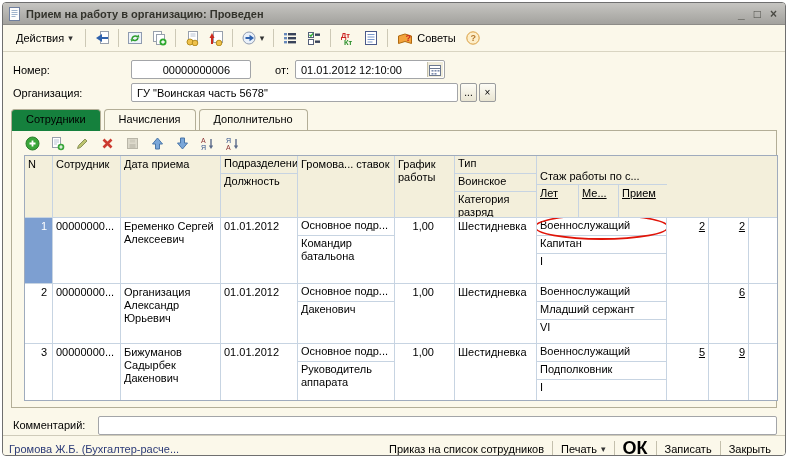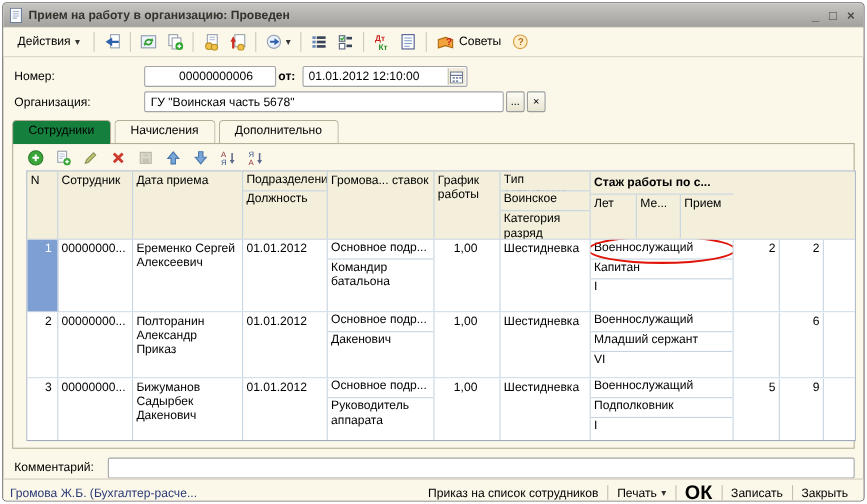--- a/index.html
+++ b/index.html
@@ -43,21 +43,21 @@
 
   
   .formrow{ display:flex; align-items:center; height:23px; margin-left:10px; margin-right:10px; flex:0 0 23px;}
   .formrow.first{ margin-top:6px; }
   .flabel{ width:118px; flex:0 0 118px; }
   .inp{
     font-family:inherit; font-size:11px; height:19px; border:1px solid #a3a5a8; border-radius:2px;
     padding:1px 5px; background:#fff; color:#000;
   }
   .inp.num{ width:120px; }
-  .otl{ margin:0 6px 0 2px;font-weight:bold; }
+  .otl{ margin:0 6px 0 24px; }
   .inputwrap{ position:relative; display:inline-block; }
   .inp.date{ width:150px; padding-right:20px; }
   .inbtn{
     position:absolute; right:2px; top:2px; width:16px; height:15px; border:none; padding:0;
     background:#f0ecd9; display:flex; align-items:center; justify-content:center; cursor:default;
     border-left:1px solid #c5c1ae;
   }
   .inp.org{ width:327px; }
   .sbtn{
     margin-left:2px; width:17px; height:19px; font-family:inherit; font-size:10px; line-height:10px;
@@ -91,24 +91,24 @@
   .hc.stack,.dc.stack,.hc.stazh,.dc.stazh{ padding:0; }
   .trow{ background:#fff; border-bottom:1px solid var(--grid); }
   .trow.r1{ height:66px; } .trow.r2{ height:60px; } .trow.r3{ height:56px; }
   .trow:last-child{ border-bottom:none; }
   .num{ text-align:right; padding-right:20px; }
   .ncell{ text-align:right; padding-right:5px; }
   .sel{ background:#7d9fd1; color:#fff; }
   .sub{ height:18px; padding:1px 3px; overflow:hidden; line-height:13px;}
   .sub.last{ height:auto; }
   .bb{ border-bottom:1px solid var(--grid); }
-  .sttop{ height:21px; padding:4px 3px; border-bottom:1px solid var(--grid); white-space:nowrap; overflow:hidden;font-weight:bold;}
+  .sttop{ height:21px; padding:14px 3px; border-bottom:1px solid var(--grid); white-space:nowrap; overflow:hidden;}
   .stgrid{ display:grid; grid-template-columns:42px 40px 1fr; height:calc(100% - 21px); }
   .stgrid.full{ height:100%; }
-  .sc{ padding:2px 3px; overflow:hidden;}
+  .sc{ padding:2px 3px; overflow:hidden;text-decoration:underline;}
   .br{ border-right:1px solid var(--grid); }
   .wrapnarrow{ display:inline-block; width:46px; }
   .circled{ position:relative; overflow:visible; }
   .circle{
     position:absolute; left:-3px; right:-3px; top:-4px; bottom:-5px;
     border:2px solid #e01408; border-radius:50%; pointer-events:none; z-index:5;
   }
 
   
   .commentrow{ display:flex; align-items:center; margin:7px 8px 0 10px; flex:0 0 20px;}
@@ -401,21 +401,21 @@
             <div class="sc br num">2</div>
             <div class="sc br num">2</div>
             <div class="sc num"></div>
           </div>
         </div>
       </div>
 
       <div class="trow tgrid r2">
         <div class="dc ncell">2</div>
         <div class="dc">00000000...</div>
-        <div class="dc">Полторанин Александр Приказ</div>
+        <div class="dc">Организация Александр Юрьевич</div>
         <div class="dc">01.01.2012</div>
         <div class="dc stack">
           <div class="sub bb">Основное подр...</div>
           <div class="sub last">Дакенович</div>
         </div>
         <div class="dc num">1,00</div>
         <div class="dc">Шестидневка</div>
         <div class="dc stack">
           <div class="sub bb">Военнослужащий</div>
           <div class="sub bb">Младший сержант</div>

